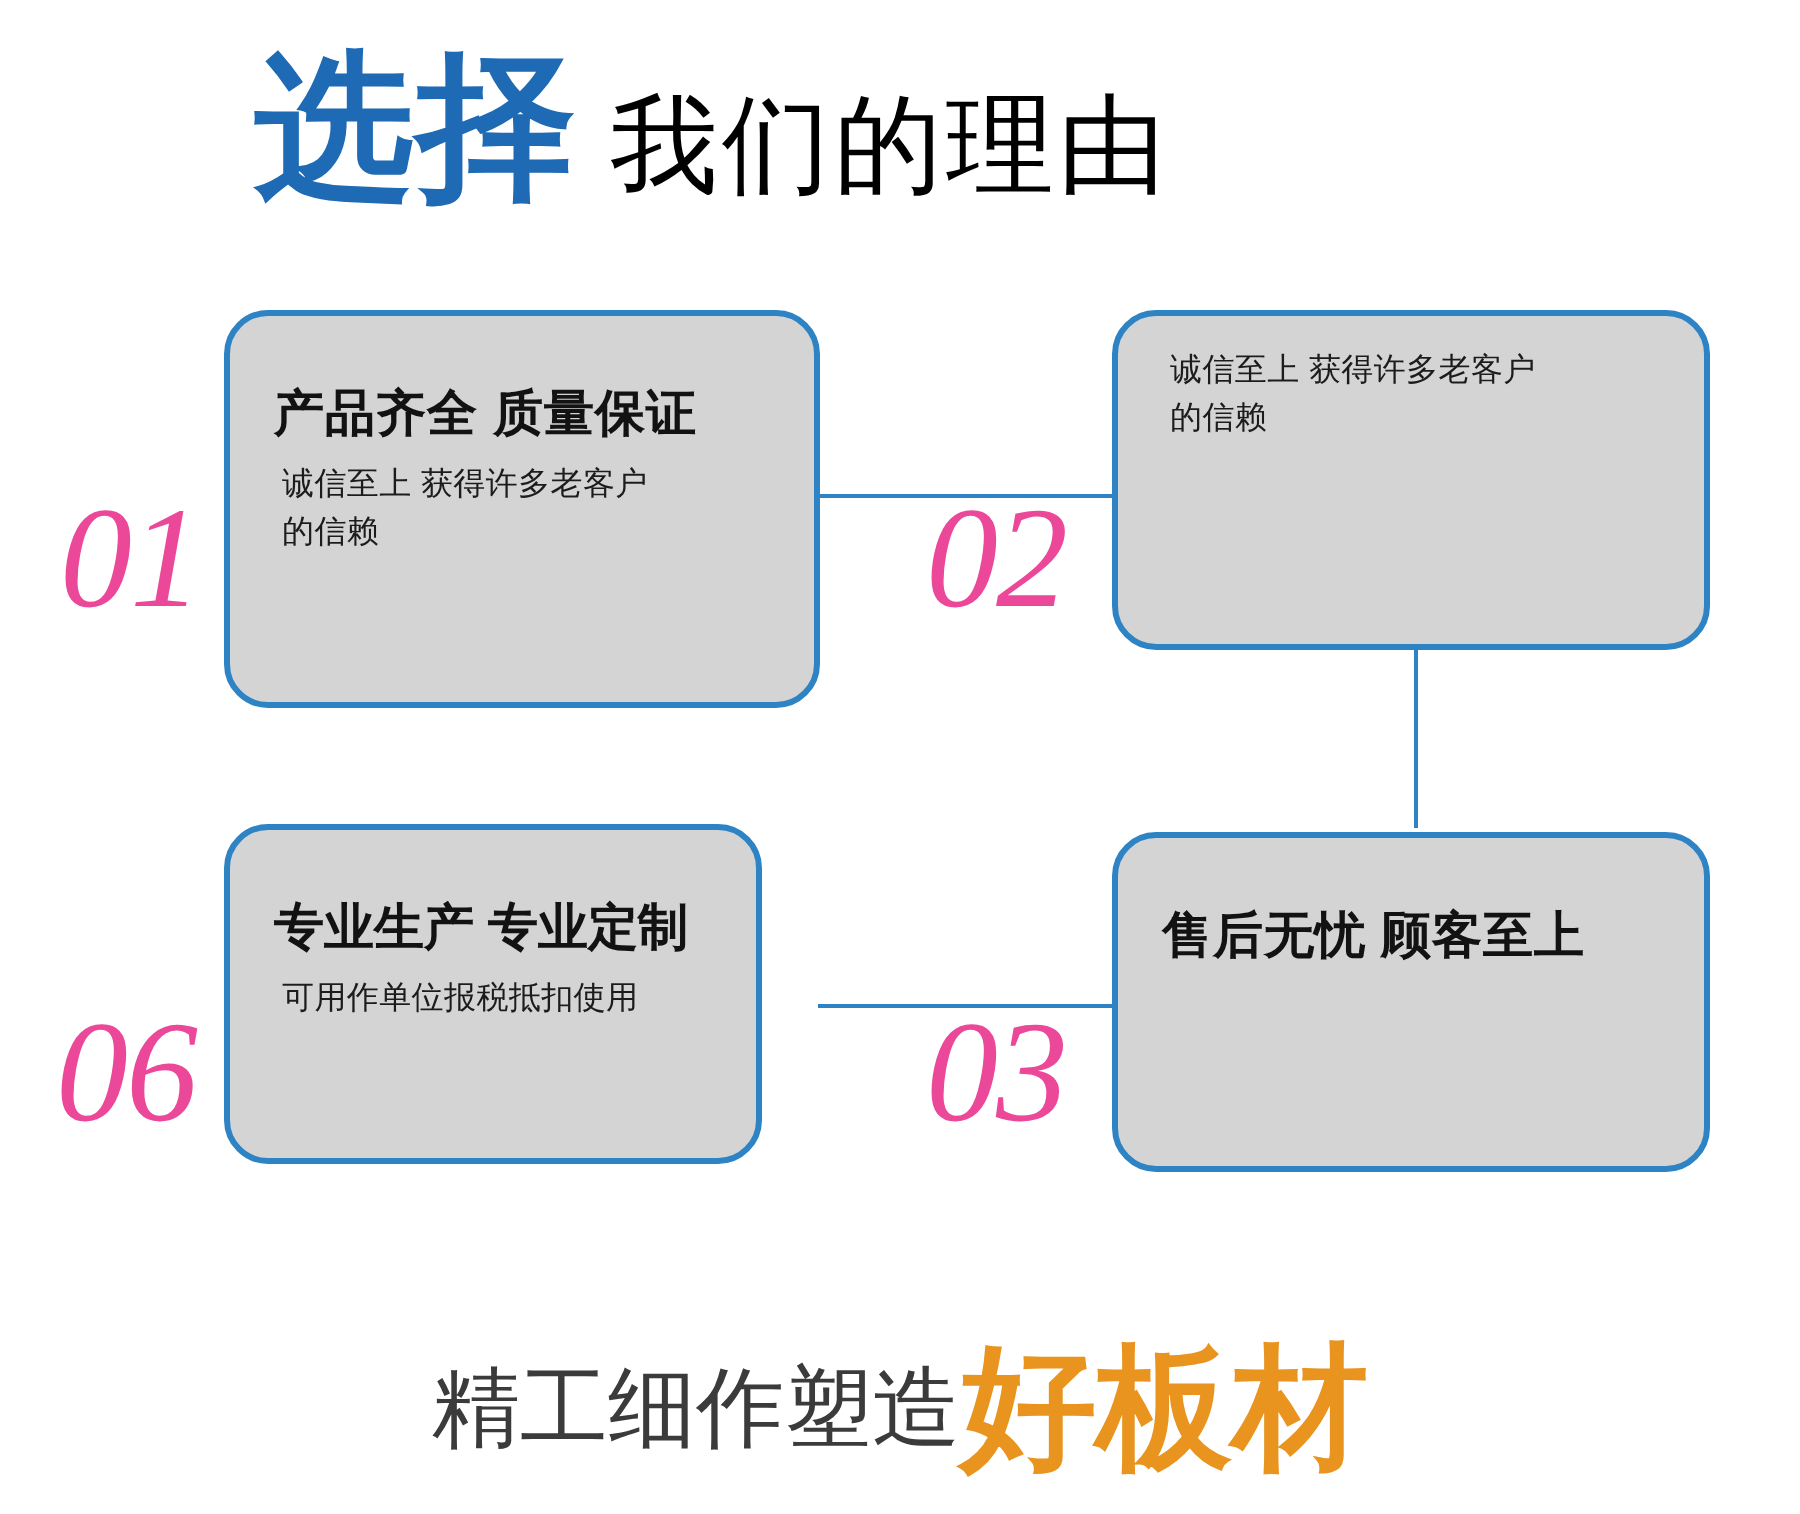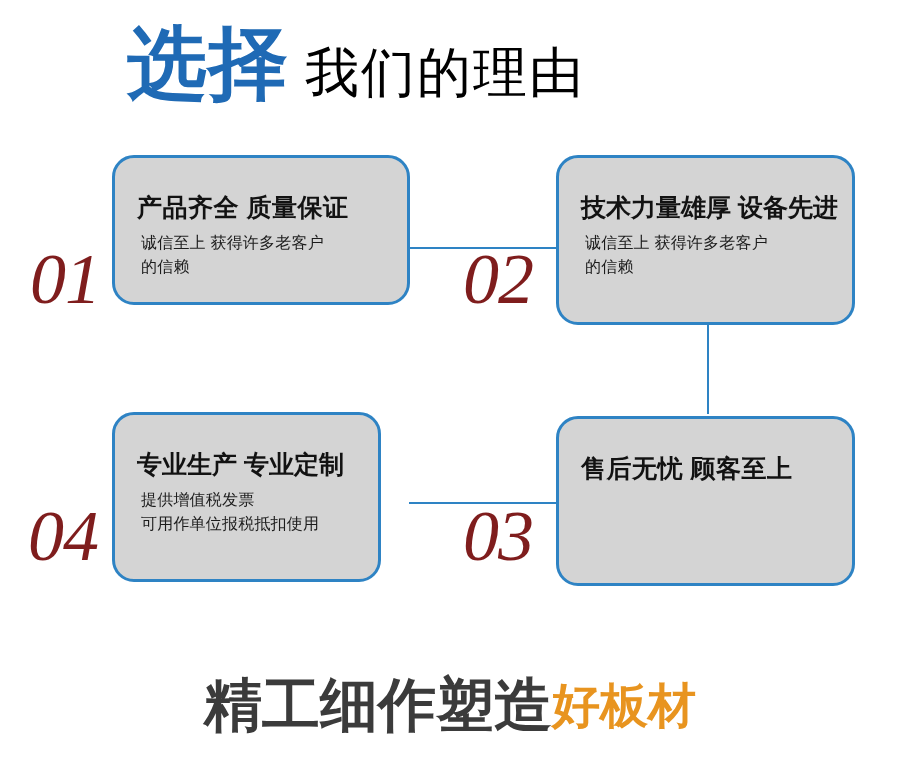--- a/index.html
+++ b/index.html
@@ -70,21 +70,21 @@
 
   
   .card {
     position: absolute;
     box-sizing: border-box;
     background: #D4D4D4;
     border: 3px solid #2E83C4;
     border-radius: 22px;
     padding: 16px 20px 14px 22px;
   }
-  .card-1 { left: 112px; top: 155px; width: 298px; height: 150px; }
+  .card-1 { left: 112px; top: 155px; width: 298px; height: 199px; }
   .card-2 { left: 556px; top: 155px; width: 299px; height: 170px; }
   .card-4 { left: 112px; top: 412px; width: 269px; height: 170px; }
   .card-3 { left: 556px; top: 416px; width: 299px; height: 170px; }
 
   .card-title {
     font-size: 25px;
     font-weight: 700;
     color: #121212;
     letter-spacing: 0.5px;
     line-height: 1.25;
@@ -104,50 +104,50 @@
   }
   .card-body div { white-space: nowrap; }
 
   
   .step-num {
     position: absolute;
     font-family: "Liberation Serif", "DejaVu Serif", serif;
     font-style: italic;
     font-weight: 400;
     font-size: 72px;
-    color: #7f1d1d;
+    color: #ec4899;
     line-height: 1;
     letter-spacing: -1px;
   }
   .num-01 { left: 30px;  top: 243px; }
   .num-02 { left: 463px; top: 243px; }
   .num-04 { left: 28px;  top: 500px; }
   .num-03 { left: 463px; top: 500px; }
 
   
   .footer {
     position: absolute;
     left: 0;
     top: 665px;
     width: 900px;
     height: 80px;
     display: flex;
     align-items: center;
     justify-content: center;
   }
   .footer-dark {
-    font-size: 58px;
-    font-weight: 700;
+    font-size: 44px;
+    font-weight: 400;
     color: #3B3B3B;
     line-height: 1;
     letter-spacing: 0px;
     font-family: "Liberation Sans", "DejaVu Sans", sans-serif;
   }
   .footer-accent {
-    font-size: 48px;
+    font-size: 68px;
     font-weight: 700;
     color: #E8941F;
     line-height: 1;
     letter-spacing: 0px;
     font-family: "DejaVu Sans", "Liberation Sans", sans-serif;
   }
 </style>
 </head>
 <body>
 
@@ -156,42 +156,40 @@
   <span class="header-light">我们的理由</span>
 </div>
 
 <div class="connector conn-h-top"></div>
 <div class="connector conn-v-right"></div>
 <div class="connector conn-h-bottom"></div>
 
 <div class="step-num num-01">01</div>
 <div class="step-num num-02">02</div>
 <div class="step-num num-03">03</div>
-<div class="step-num num-04">04</div>
+<div class="step-num num-04">06</div>
 
 <div class="card card-1">
   <div class="card-title">产品齐全 质量保证</div>
   <div class="card-body">
     <div>诚信至上 获得许多老客户</div>
     <div>的信赖</div>
   </div>
 </div>
 
 <div class="card card-2">
-  <div class="card-title">技术力量雄厚 设备先进</div>
   <div class="card-body">
     <div>诚信至上 获得许多老客户</div>
     <div>的信赖</div>
   </div>
 </div>
 
 <div class="card card-4">
   <div class="card-title">专业生产 专业定制</div>
   <div class="card-body">
-    <div>提供增值税发票</div>
     <div>可用作单位报税抵扣使用</div>
   </div>
 </div>
 
 <div class="card card-3">
   <div class="card-title">售后无忧 顾客至上</div>
 </div>
 
 <div class="footer">
   <span class="footer-dark">精工细作塑造</span>

